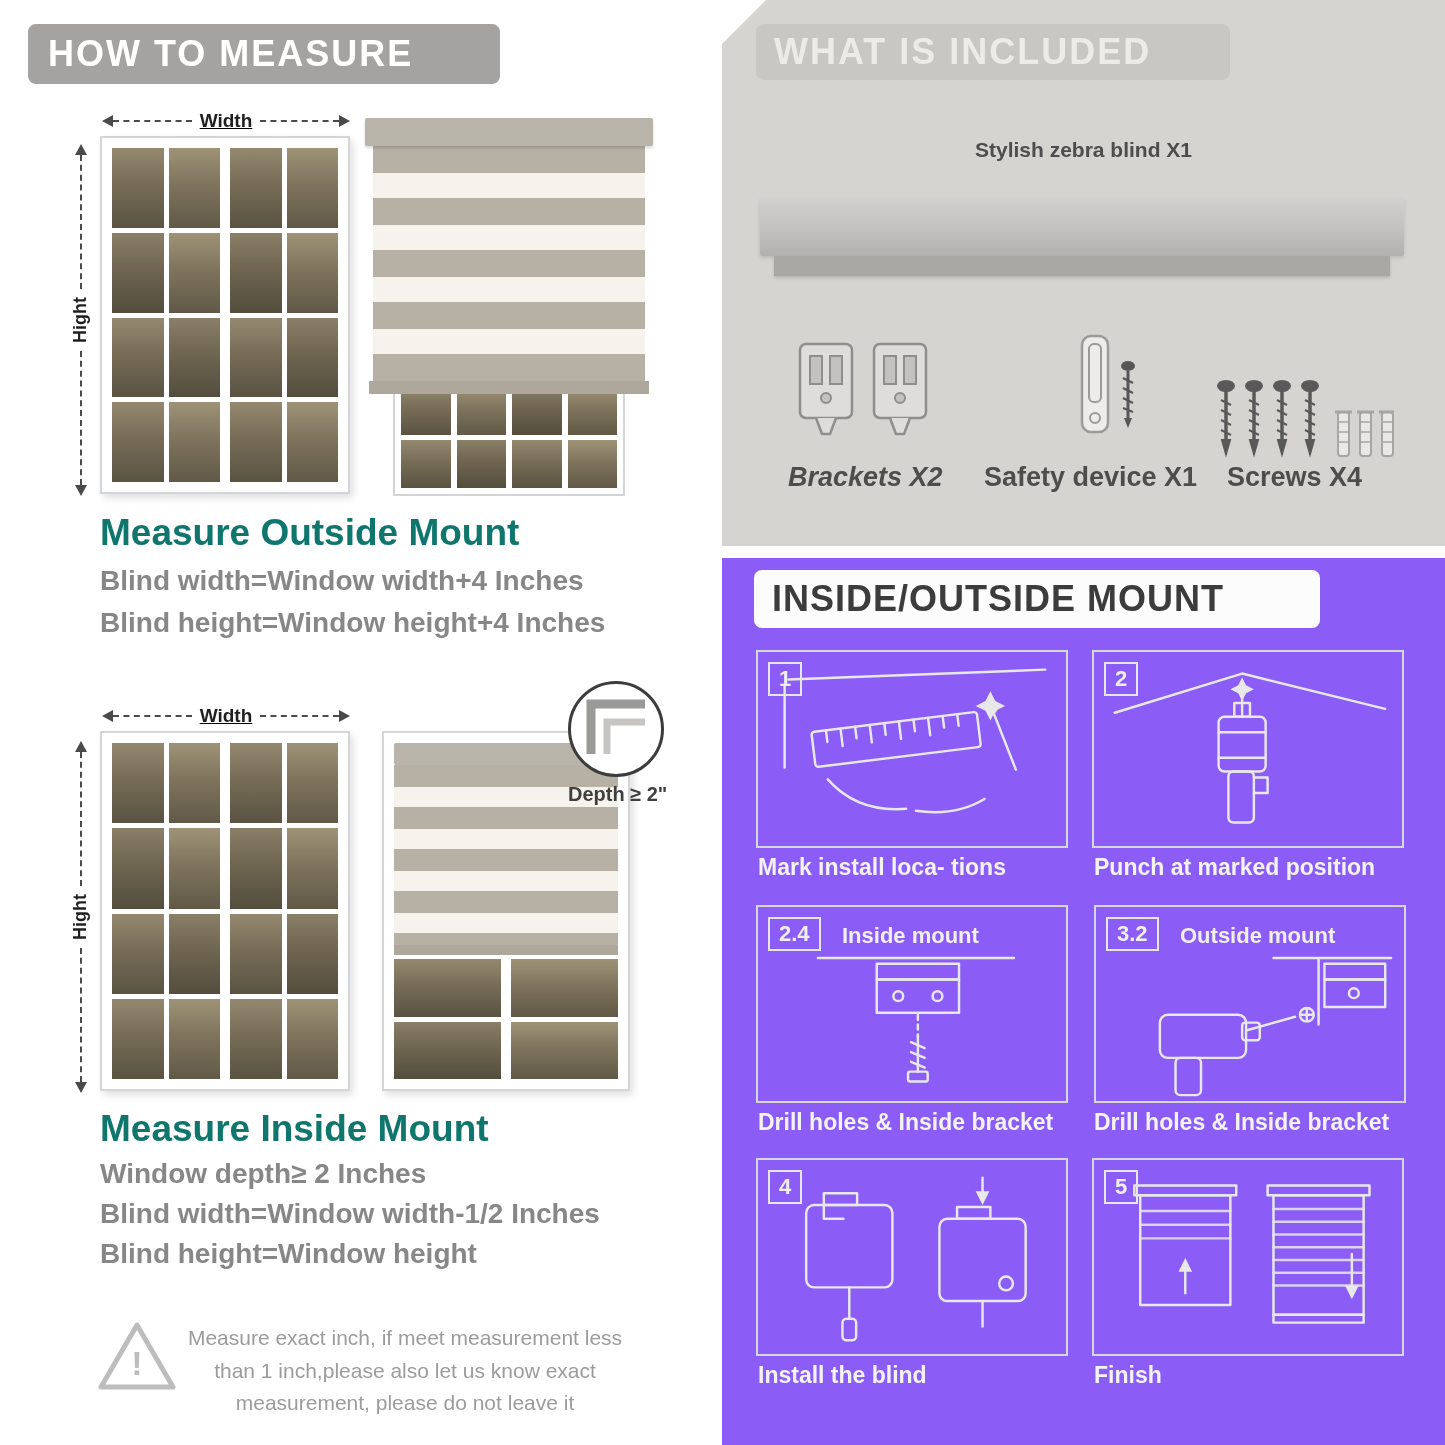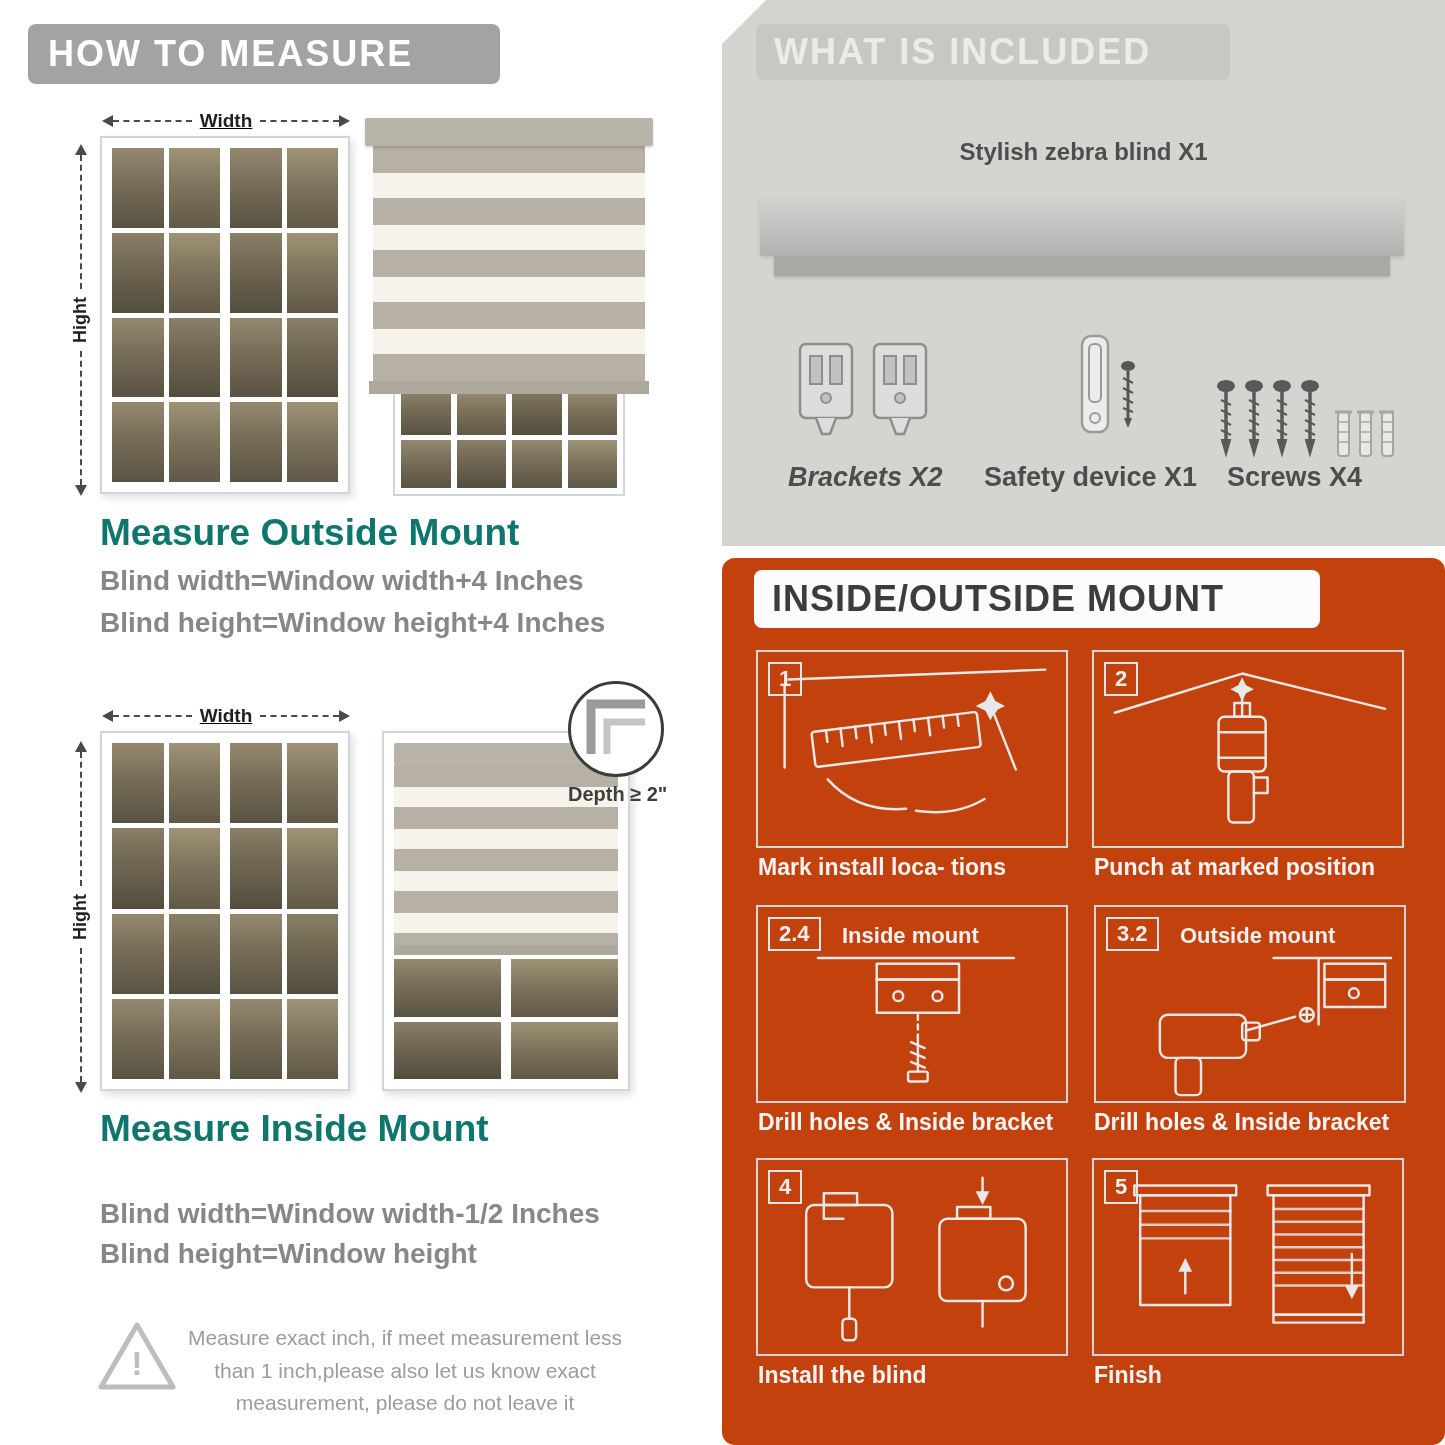--- a/index.html
+++ b/index.html
@@ -79,32 +79,32 @@
     line-height:1.55;text-align:center;}
 
   
   .included{position:absolute;left:722px;top:0;width:723px;height:546px;background:#d5d4d1;}
   .corner-cut{position:absolute;left:0;top:0;width:0;height:0;
     border-top:44px solid #ffffff;border-right:44px solid transparent;}
   .included-header{position:absolute;left:34px;top:24px;width:474px;height:56px;background:#c8c7c4;
     border-radius:8px;color:#edebe8;font-size:36px;font-weight:bold;letter-spacing:2px;
     line-height:56px;padding-left:18px;box-sizing:border-box;}
   .blind-name{position:absolute;left:0;top:138px;width:100%;text-align:center;
-    font-size:24px;font-weight:bold;color:#4d4d4d;}
+    font-size:21px;font-weight:bold;color:#4d4d4d;}
   .headrail{position:absolute;left:38px;top:198px;width:644px;height:58px;border-radius:2px;
     background:linear-gradient(180deg,#d2d1cf 0%,#c2c1bf 55%,#b2b1af 100%);
     box-shadow:0 2px 4px rgba(0,0,0,.12);}
   .headrail-lip{position:absolute;left:52px;top:256px;width:616px;height:20px;background:#a9a8a5;
     box-shadow:0 2px 3px rgba(0,0,0,.15);}
   .hw{position:absolute;}
   .hw-label{position:absolute;top:462px;font-size:27px;font-weight:bold;color:#4d4d4d;}
   .lb1{left:66px;font-style:italic;} .lb2{left:262px;} .lb3{left:505px;}
 
   
-  .mount{position:absolute;left:722px;top:558px;width:723px;height:887px;background:#c2410c;border-radius:13px;}
+  .mount{position:absolute;left:722px;top:558px;width:723px;height:887px;background:#8b5cf6;}
   .mount-header{position:absolute;left:32px;top:12px;width:566px;height:58px;background:#fcfcfc;
     border-radius:8px;color:#3c3c3c;font-size:36px;font-weight:bold;letter-spacing:1px;
     line-height:58px;padding-left:18px;box-sizing:border-box;}
   .step-panel{position:absolute;width:312px;height:198px;border:2px solid #d6d6d6;box-sizing:border-box;}
   .step-panel svg{position:absolute;left:0;top:0;width:100%;height:100%;}
   .badge{position:absolute;top:10px;left:10px;border:2px solid #e6e6e6;color:#efefef;
     font-size:22px;font-weight:bold;padding:2px 9px;z-index:2;}
   .step-title{position:absolute;top:16px;left:84px;font-size:22px;font-weight:bold;color:#f0f0f0;z-index:2;}
   .step-title:empty{display:none;}
   .caption{position:absolute;font-size:23px;font-weight:bold;color:#f3f3f3;white-space:nowrap;}
@@ -242,20 +242,21 @@
     <div class="depth-circle">
       <svg viewBox="0 0 90 90">
         <path d="M20,70 V20 H74" stroke="#9a9a98" stroke-width="9" fill="none"></path>
         <path d="M36,70 V38 H74" stroke="#c6c5c3" stroke-width="7" fill="none"></path>
       </svg>
     </div>
     <div class="depth-label">Depth ≥ 2"</div>
   </div>
 
   <div class="sec-title t2">Measure Inside Mount</div>
+  <div class="sec-line l2a">Window depth≥ 2 Inches</div>
   <div class="sec-line l2b">Blind width=Window width-1/2 Inches</div>
   <div class="sec-line l2c">Blind height=Window height</div>
 
   <svg class="warn-icon" viewBox="0 0 84 78">
     <path d="M42,8 L78,70 H6 Z" fill="none" stroke="#bdbdbd" stroke-width="5" stroke-linejoin="round"></path>
     <text x="42" y="58" text-anchor="middle" font-size="34" font-weight="bold" fill="#bdbdbd">!</text>
   </svg>
   <div class="warn-text">
     <div>Measure exact inch, if meet measurement less</div>
     <div>than 1 inch,please also let us know exact</div>

